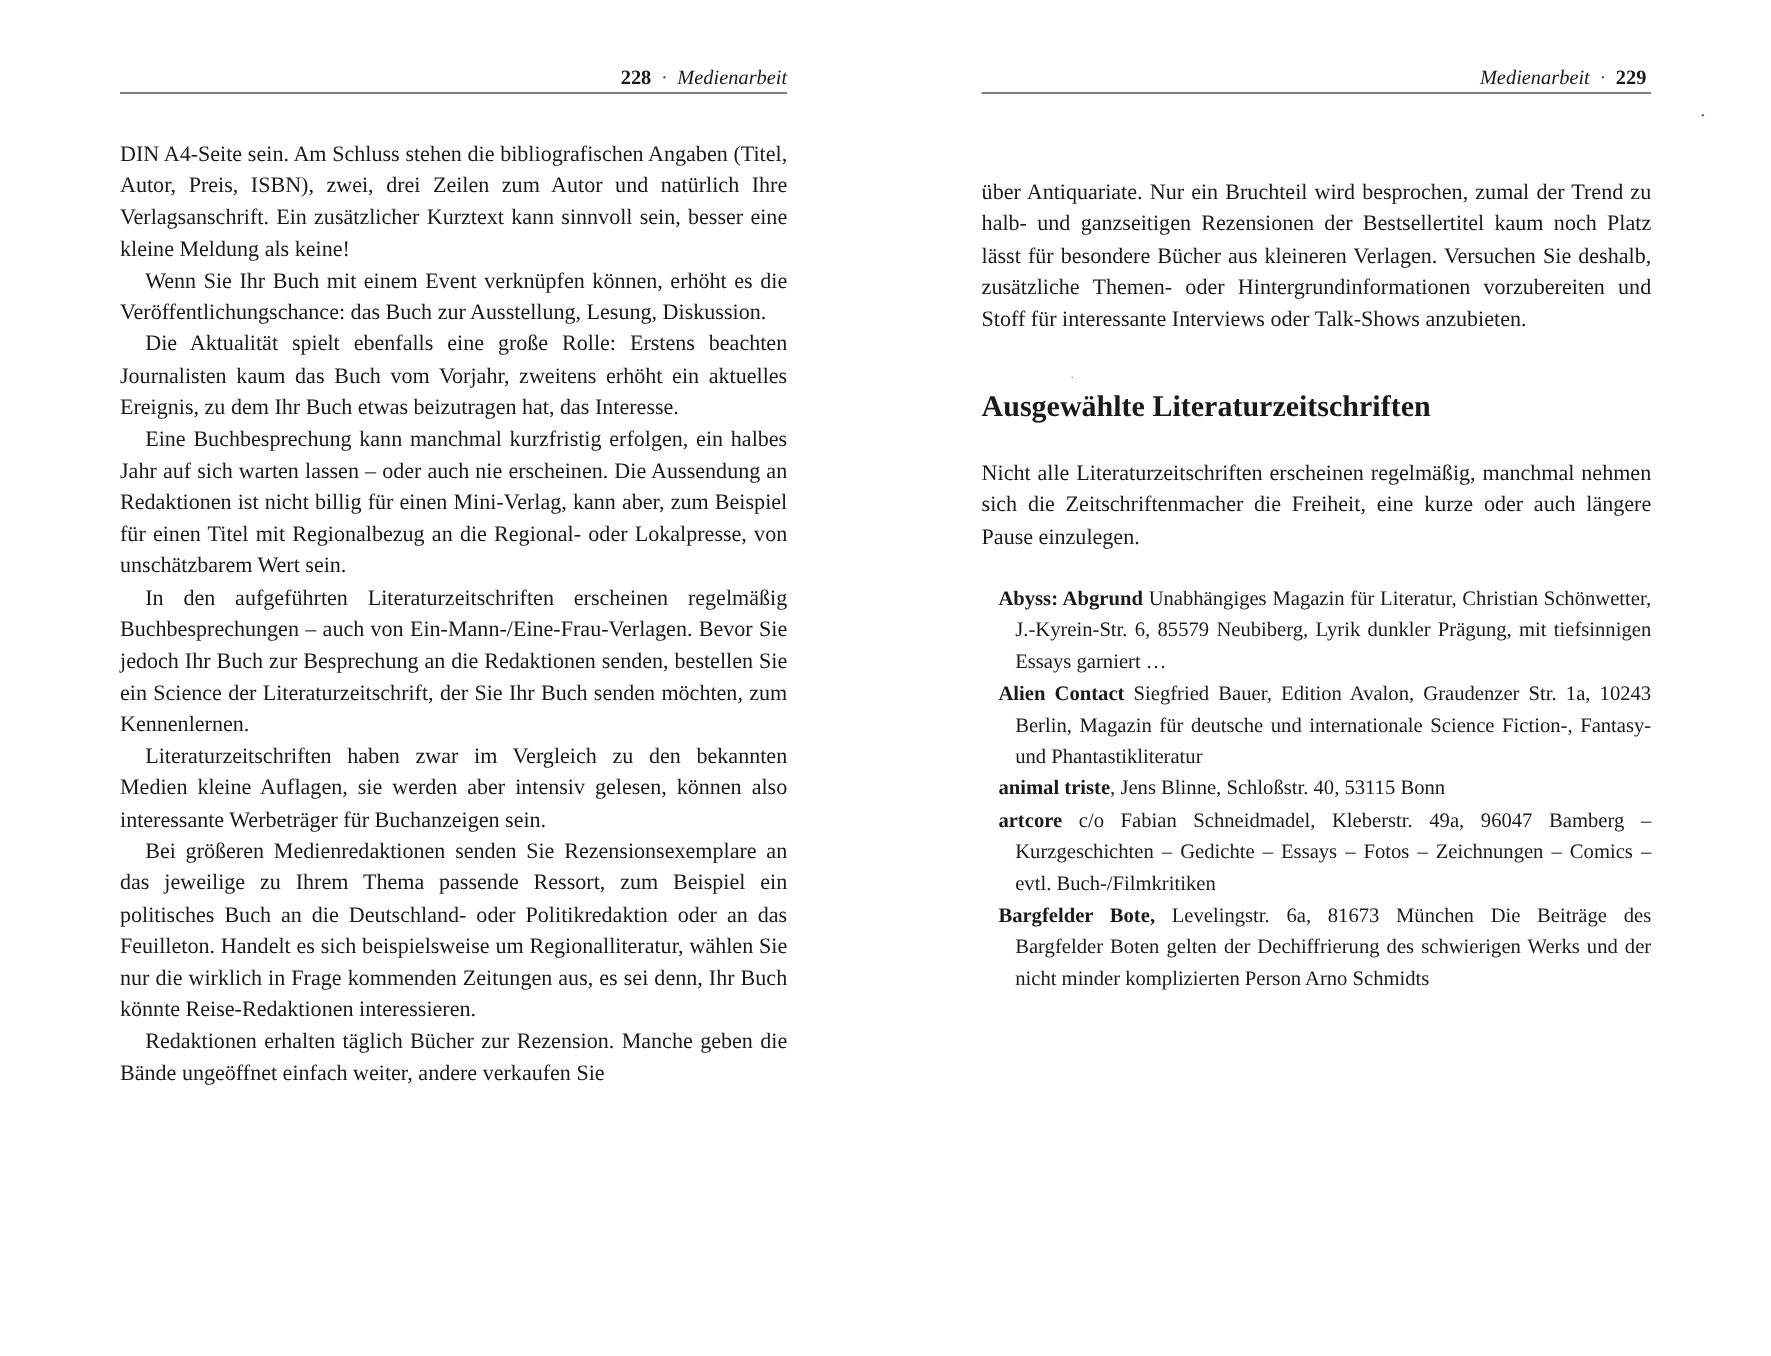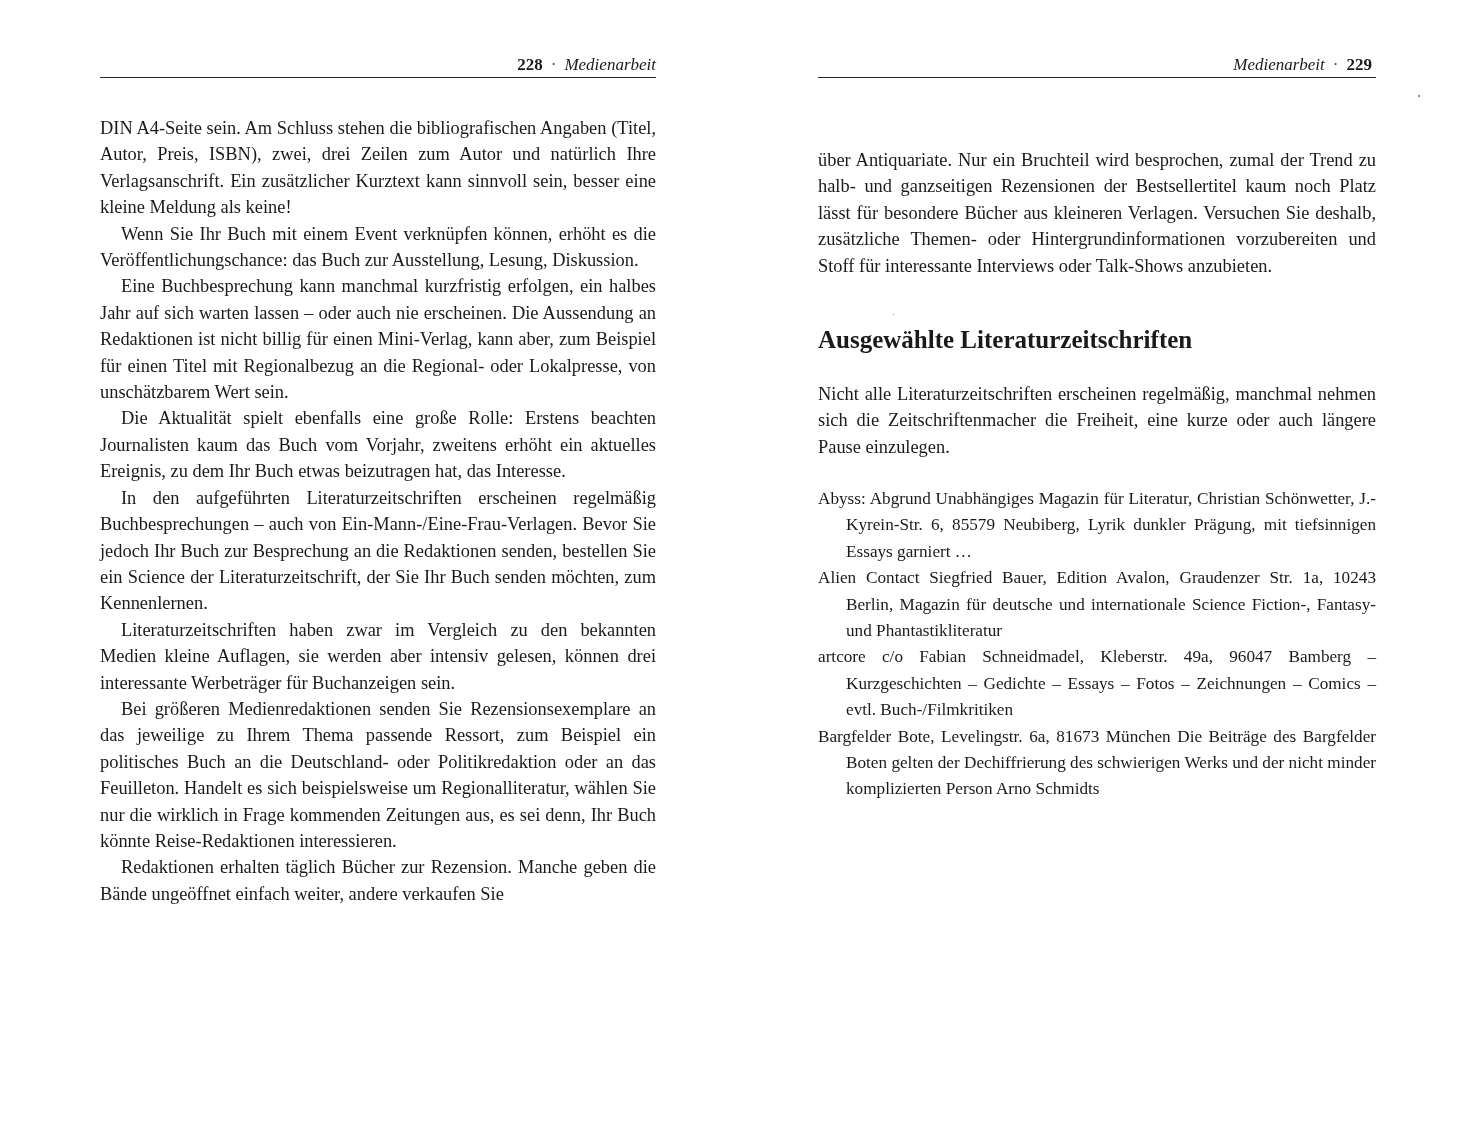--- a/index.html
+++ b/index.html
@@ -77,45 +77,45 @@
       right: 0;
       font-size: 17.2px;
       line-height: 26.4px;
       text-align: justify;
     }
     .entry {
       margin: 0;
       padding-left: 28px;
       text-indent: -28px;
     }
-    .entry .entry-name { font-weight: normal; }
+    .entry .entry-name { font-weight: bold; margin-left: 14px; }
 
     .stray-dot {
       position: absolute;
       width: 2px;
       height: 2px;
       background: #666;
       border-radius: 50%;
     }
   </style>
 </head>
 <body>
 
 <div class="page" id="left-page">
   <div class="running-head">
     <span class="pageno">228</span><span class="sep">·</span><span class="title">Medienarbeit</span>
   </div>
 
   <div class="body-text" id="left-body">
     <p class="noindent">DIN A4-Seite sein. Am Schluss stehen die bibliografischen Anga­ben (Titel, Autor, Preis, ISBN), zwei, drei Zeilen zum Autor und natürlich Ihre Verlagsanschrift. Ein zusätzlicher Kurztext kann sinnvoll sein, besser eine kleine Meldung als keine!</p>
     <p>Wenn Sie Ihr Buch mit einem Event verknüpfen können, er­höht es die Veröffentlichungschance: das Buch zur Ausstellung, Lesung, Diskussion.</p>
+    <p>Die Aktualität spielt ebenfalls eine große Rolle: Erstens beach­ten Journalisten kaum das Buch vom Vorjahr, zweitens erhöht ein aktuelles Ereignis, zu dem Ihr Buch etwas beizutragen hat, das Interesse.</p>
     <p>Eine Buchbesprechung kann manchmal kurzfristig erfolgen, ein halbes Jahr auf sich warten lassen – oder auch nie erschei­nen. Die Aussendung an Redaktionen ist nicht billig für einen Mini-Verlag, kann aber, zum Beispiel für einen Titel mit Regio­nalbezug an die Regional- oder Lokalpresse, von unschätzbarem Wert sein.</p>
-    <p>Die Aktualität spielt ebenfalls eine große Rolle: Erstens beach­ten Journalisten kaum das Buch vom Vorjahr, zweitens erhöht ein aktuelles Ereignis, zu dem Ihr Buch etwas beizutragen hat, das Interesse.</p>
     <p>In den aufgeführten Literaturzeitschriften erscheinen regelmä­ßig Buchbesprechungen – auch von Ein-Mann-/Eine-Frau-Verla­gen. Bevor Sie jedoch Ihr Buch zur Besprechung an die Redaktio­nen senden, bestellen Sie ein Science der Literaturzeitschrift, der Sie Ihr Buch senden möchten, zum Kennenlernen.</p>
-    <p>Literaturzeitschriften haben zwar im Vergleich zu den bekann­ten Medien kleine Auflagen, sie werden aber intensiv gelesen, können drei interessante Werbeträger für Buchanzeigen sein.</p>
+    <p>Literaturzeitschriften haben zwar im Vergleich zu den bekann­ten Medien kleine Auflagen, sie werden aber intensiv gelesen, können also interessante Werbeträger für Buchanzeigen sein.</p>
     <p>Bei größeren Medienredaktionen senden Sie Rezensionsexem­plare an das jeweilige zu Ihrem Thema passende Ressort, zum Beispiel ein politisches Buch an die Deutschland- oder Politik­redaktion oder an das Feuilleton. Handelt es sich beispielsweise um Regionalliteratur, wählen Sie nur die wirklich in Frage kom­menden Zeitungen aus, es sei denn, Ihr Buch könnte Reise-Redaktionen interessieren.</p>
     <p>Redaktionen erhalten täglich Bücher zur Rezension. Manche geben die Bände ungeöffnet einfach weiter, andere verkaufen Sie</p>
   </div>
 </div>
 
 <div class="page" id="right-page">
   <div class="running-head">
     <span class="title">Medienarbeit</span><span class="sep">·</span><span class="pageno">229</span>
   </div>
 
@@ -125,19 +125,20 @@
 
   <h2 class="section-heading">Ausgewählte Literaturzeitschriften</h2>
 
   <div class="body-text" id="right-intro">
     <p class="noindent">Nicht alle Literaturzeitschriften erscheinen regelmäßig, manch­mal nehmen sich die Zeitschriftenmacher die Freiheit, eine kurze oder auch längere Pause einzulegen.</p>
   </div>
 
   <div class="entries">
     <p class="entry"><span class="entry-name">Abyss: Abgrund</span><span> Unabhängiges Magazin für Literatur, Christian Schönwetter, J.-Kyrein-Str. 6, 85579 Neubiberg, Lyrik dunkler Prä­gung, mit tiefsinnigen Essays garniert …</span></p>
     <p class="entry"><span class="entry-name">Alien Contact</span><span> Siegfried Bauer, Edition Avalon, Graudenzer Str. 1a, 10243 Berlin, Magazin für deutsche und internationale Science Fiction-, Fantasy- und Phantastikliteratur</span></p>
+    <p class="entry"><span class="entry-name">animal triste</span><span>, Jens Blinne, Schloßstr. 40, 53115 Bonn</span></p>
     <p class="entry"><span class="entry-name">artcore</span><span> c/o Fabian Schneidmadel, Kleberstr. 49a, 96047 Bamberg – Kurzgeschichten – Gedichte – Essays – Fotos – Zeichnungen – Co­mics – evtl. Buch-/Filmkritiken</span></p>
     <p class="entry"><span class="entry-name">Bargfelder Bote,</span><span> Levelingstr. 6a, 81673 München Die Beiträge des Bargfelder Boten gelten der Dechiffrierung des schwierigen Werks und der nicht minder komplizierten Person Arno Schmidts</span></p>
   </div>
 </div>
 
 <div class="stray-dot" style="left:1418px; top:95px;"></div>
 <div class="stray-dot" style="left:893px; top:314px; width:1px; height:1px;"></div>
 
 </body></html>

